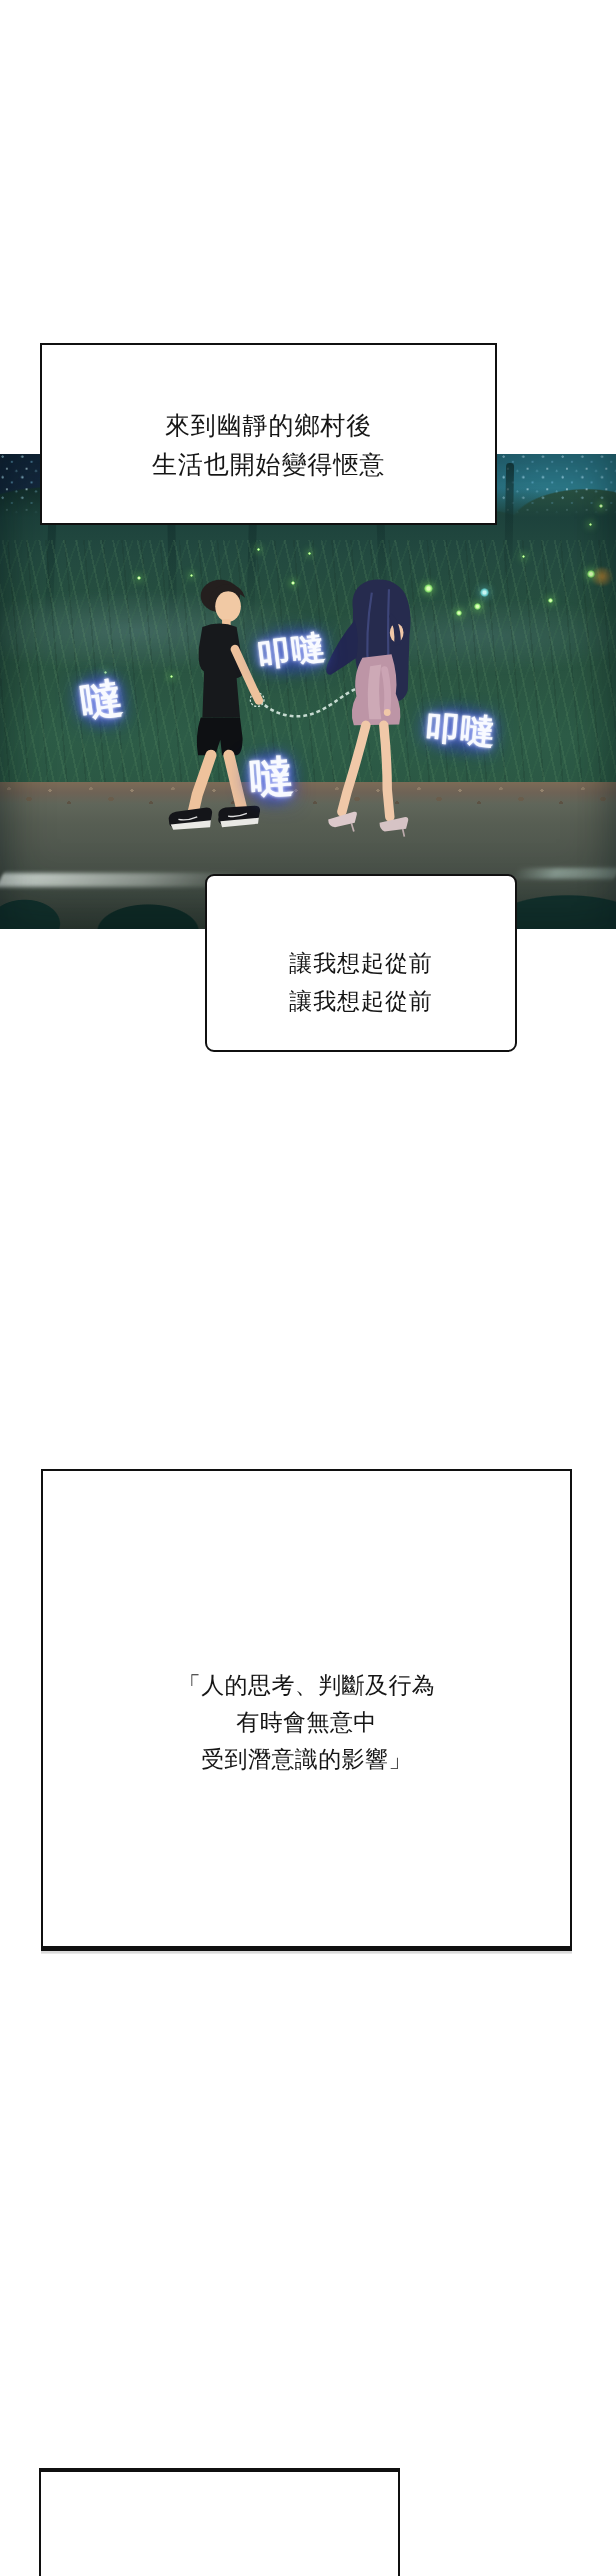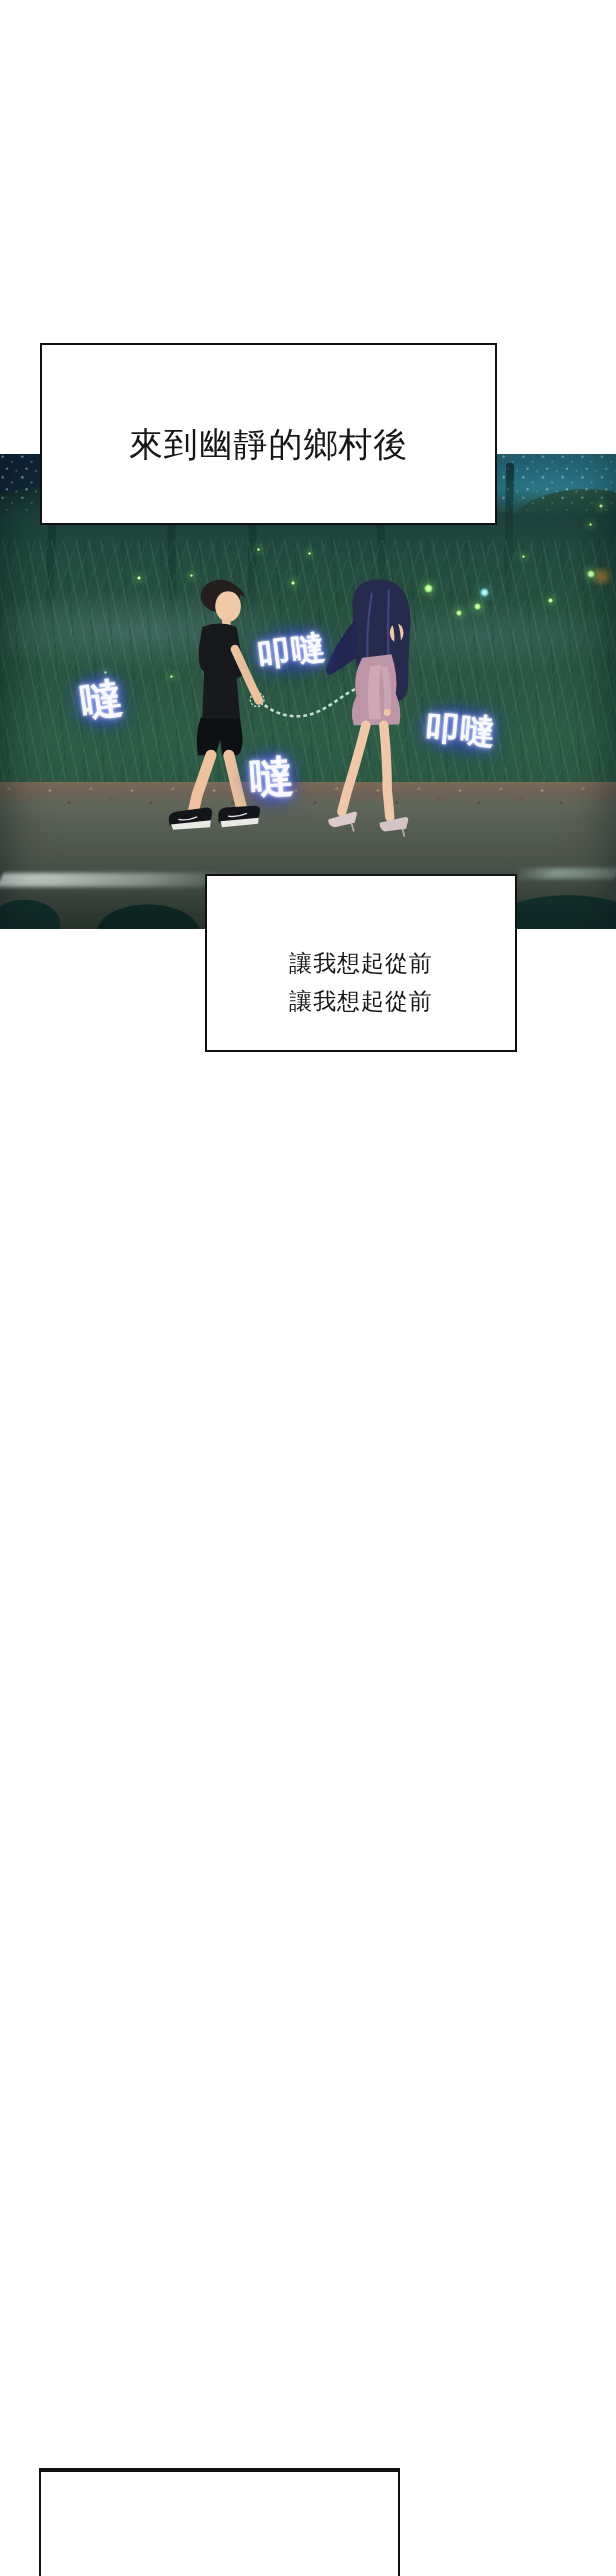--- a/index.html
+++ b/index.html
@@ -84,24 +84,24 @@
   .sfx.s1{left:257px;top:175px;font-size:33px;letter-spacing:1.7px;transform:rotate(-7deg);}
   .sfx.s2{left:81px;top:219px;font-size:41px;transform:rotate(-8deg);}
   .sfx.s3{left:250px;top:295px;font-size:43px;transform:rotate(-4deg);}
   .sfx.s4{left:425px;top:253px;font-size:34px;letter-spacing:1.7px;transform:rotate(5deg);}
 
   
   .cap{position:absolute;background:#ffffff;border:2.6px solid #101010;box-sizing:border-box;
     display:flex;flex-direction:column;justify-content:center;align-items:center;
     text-align:center;color:#161616;z-index:10;}
   .cap .line{display:block;}
-  .box-top{left:40px;top:343px;width:457px;height:182px;font-size:34px;line-height:39px;
+  .box-top{left:40px;top:343px;width:457px;height:182px;font-size:25px;line-height:39px;
     letter-spacing:0.9px;padding-top:21px;}
   .box-memory{left:205px;top:874px;width:312px;height:178px;font-size:23px;line-height:38px;
-    letter-spacing:0.9px;padding-top:37px;}
+    letter-spacing:0.9px;padding-top:37px;border-radius:9px;}
   .box-quote{left:41px;top:1469px;width:531px;height:482px;font-size:23px;line-height:37px;
     letter-spacing:0.4px;border-bottom-width:5.1px;padding-top:27px;
     box-shadow:0 2.6px 0 rgba(150,150,150,.35);}
   .box-empty{left:39px;top:2468px;width:361px;height:308px;border-top-width:4.3px;}
 </style>
 </head>
 <body>
 
 <div class="page">
 
@@ -193,24 +193,30 @@
     <span class="sfx s1">叩噠</span>
     <span class="sfx s2">噠</span>
     <span class="sfx s3">噠</span>
     <span class="sfx s4">叩噠</span>
 
     <div class="scene-vignette"></div>
   </div>
 
   <div class="cap box-top">
     <span class="line">來到幽靜的鄉村後</span>
+    <span class="line">生活也開始變得愜意</span>
   </div>
 
   <div class="cap box-memory">
     <span class="line">讓我想起從前</span>
     <span class="line">讓我想起從前</span>
   </div>
 
+  <div class="cap box-quote">
+    <span class="line">「人的思考、判斷及行為</span>
+    <span class="line">有時會無意中</span>
+    <span class="line">受到潛意識的影響」</span>
+  </div>
 
   <div class="cap box-empty"></div>
 
 </div>
 
 
 </body></html>

